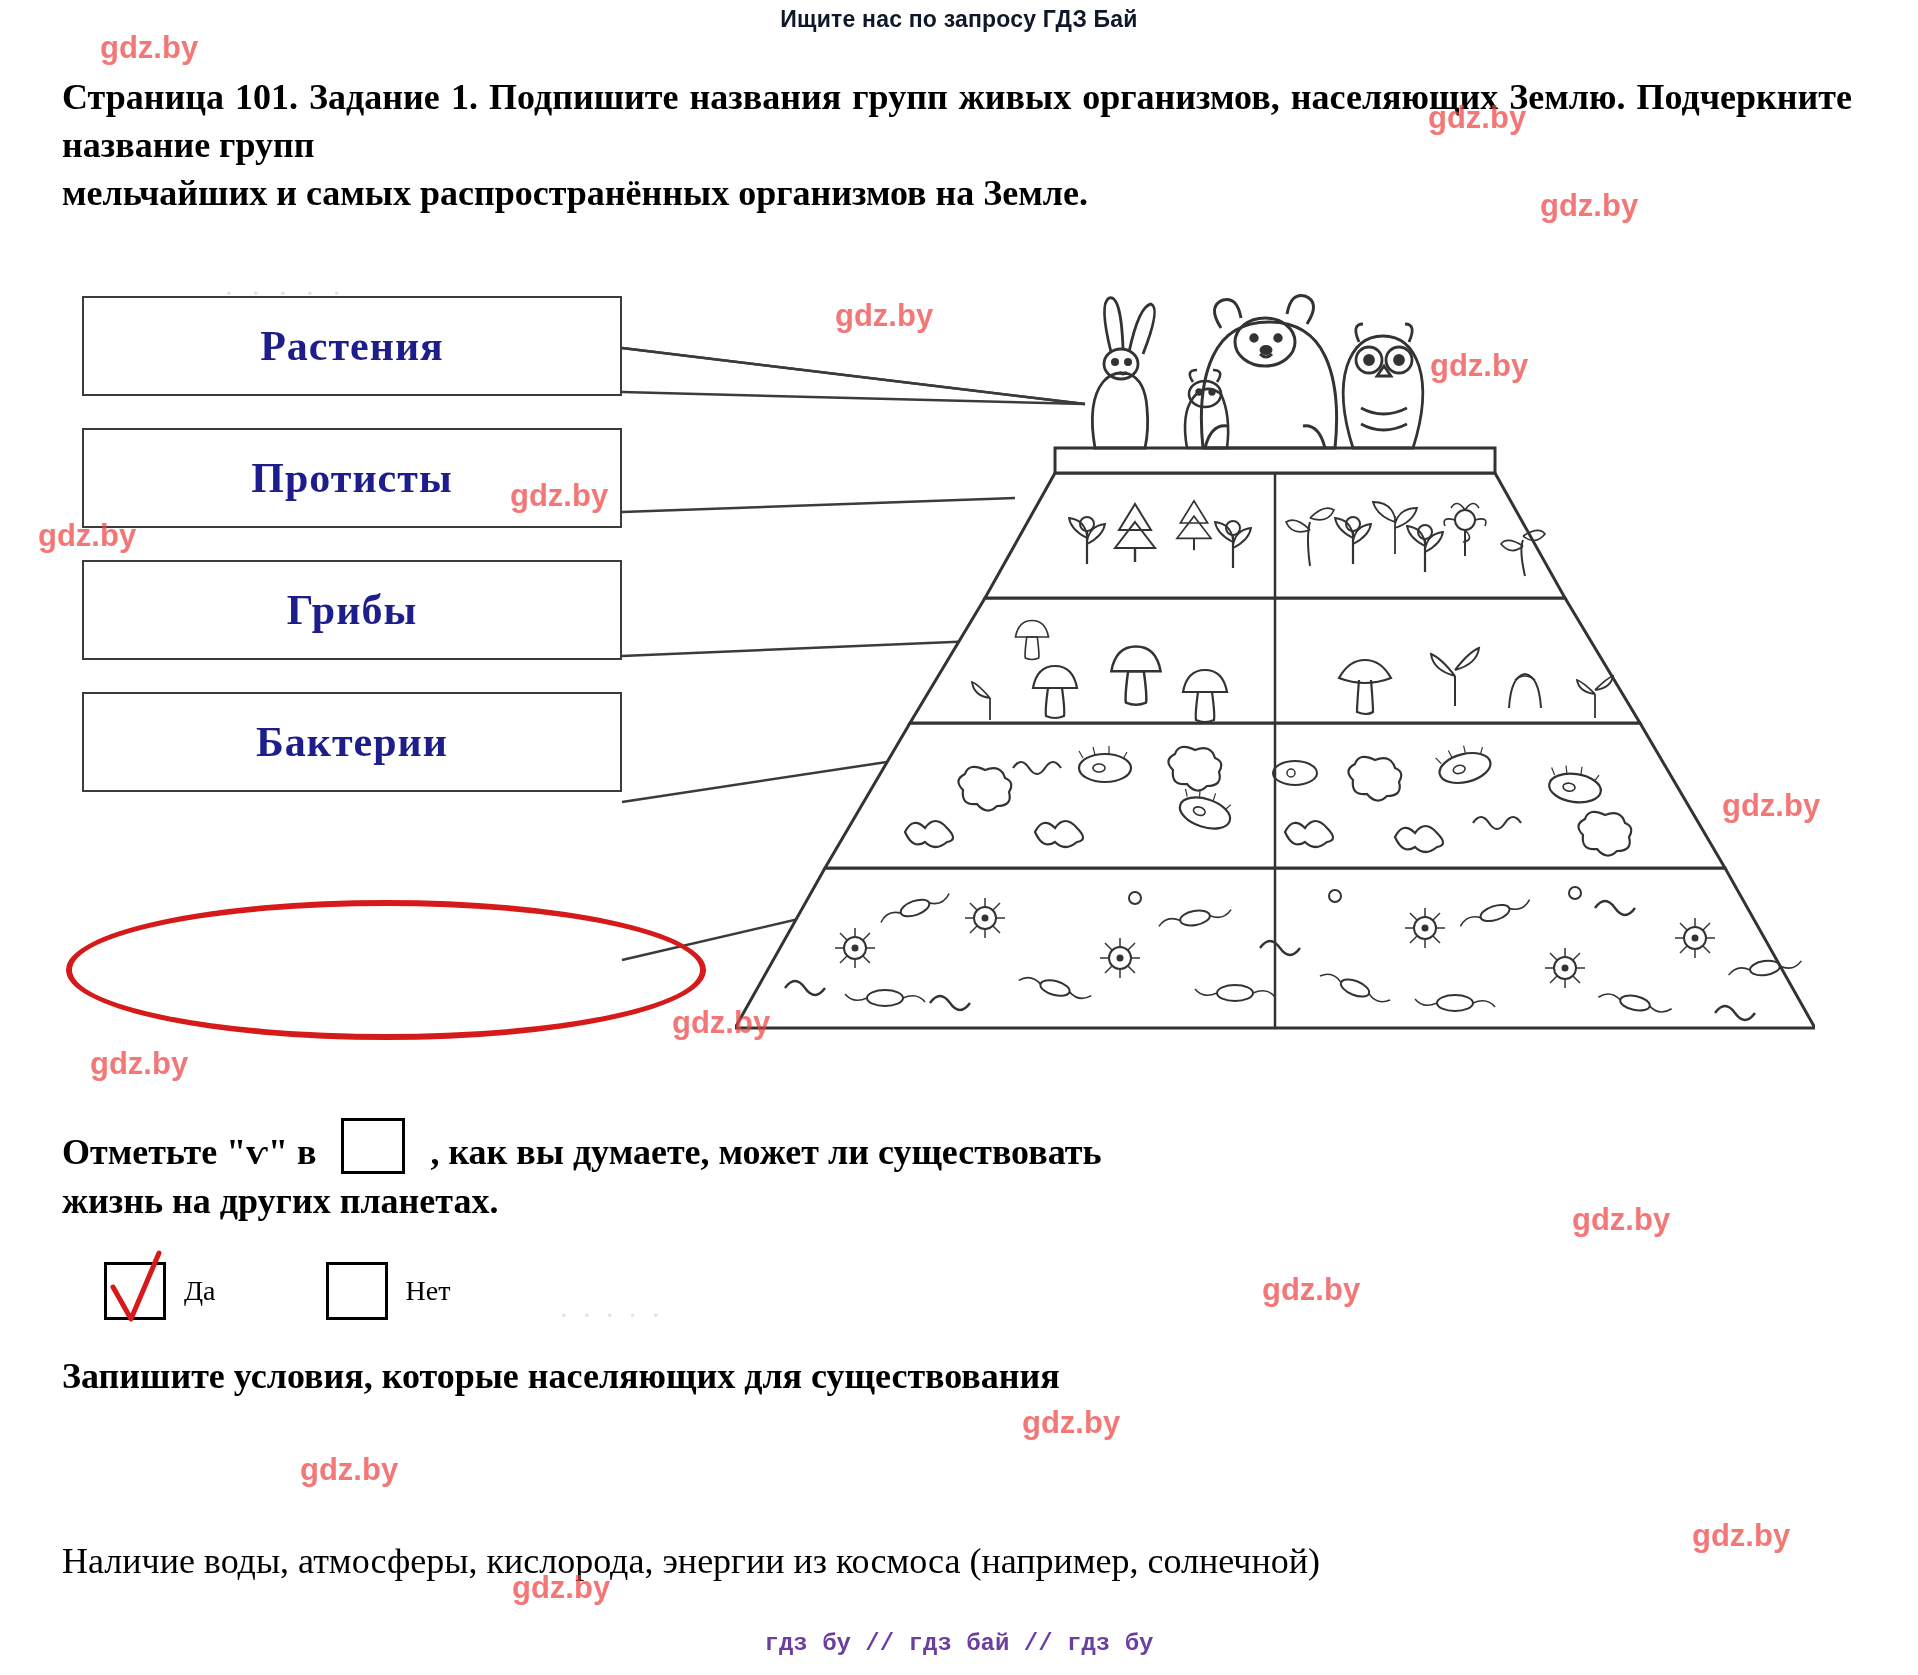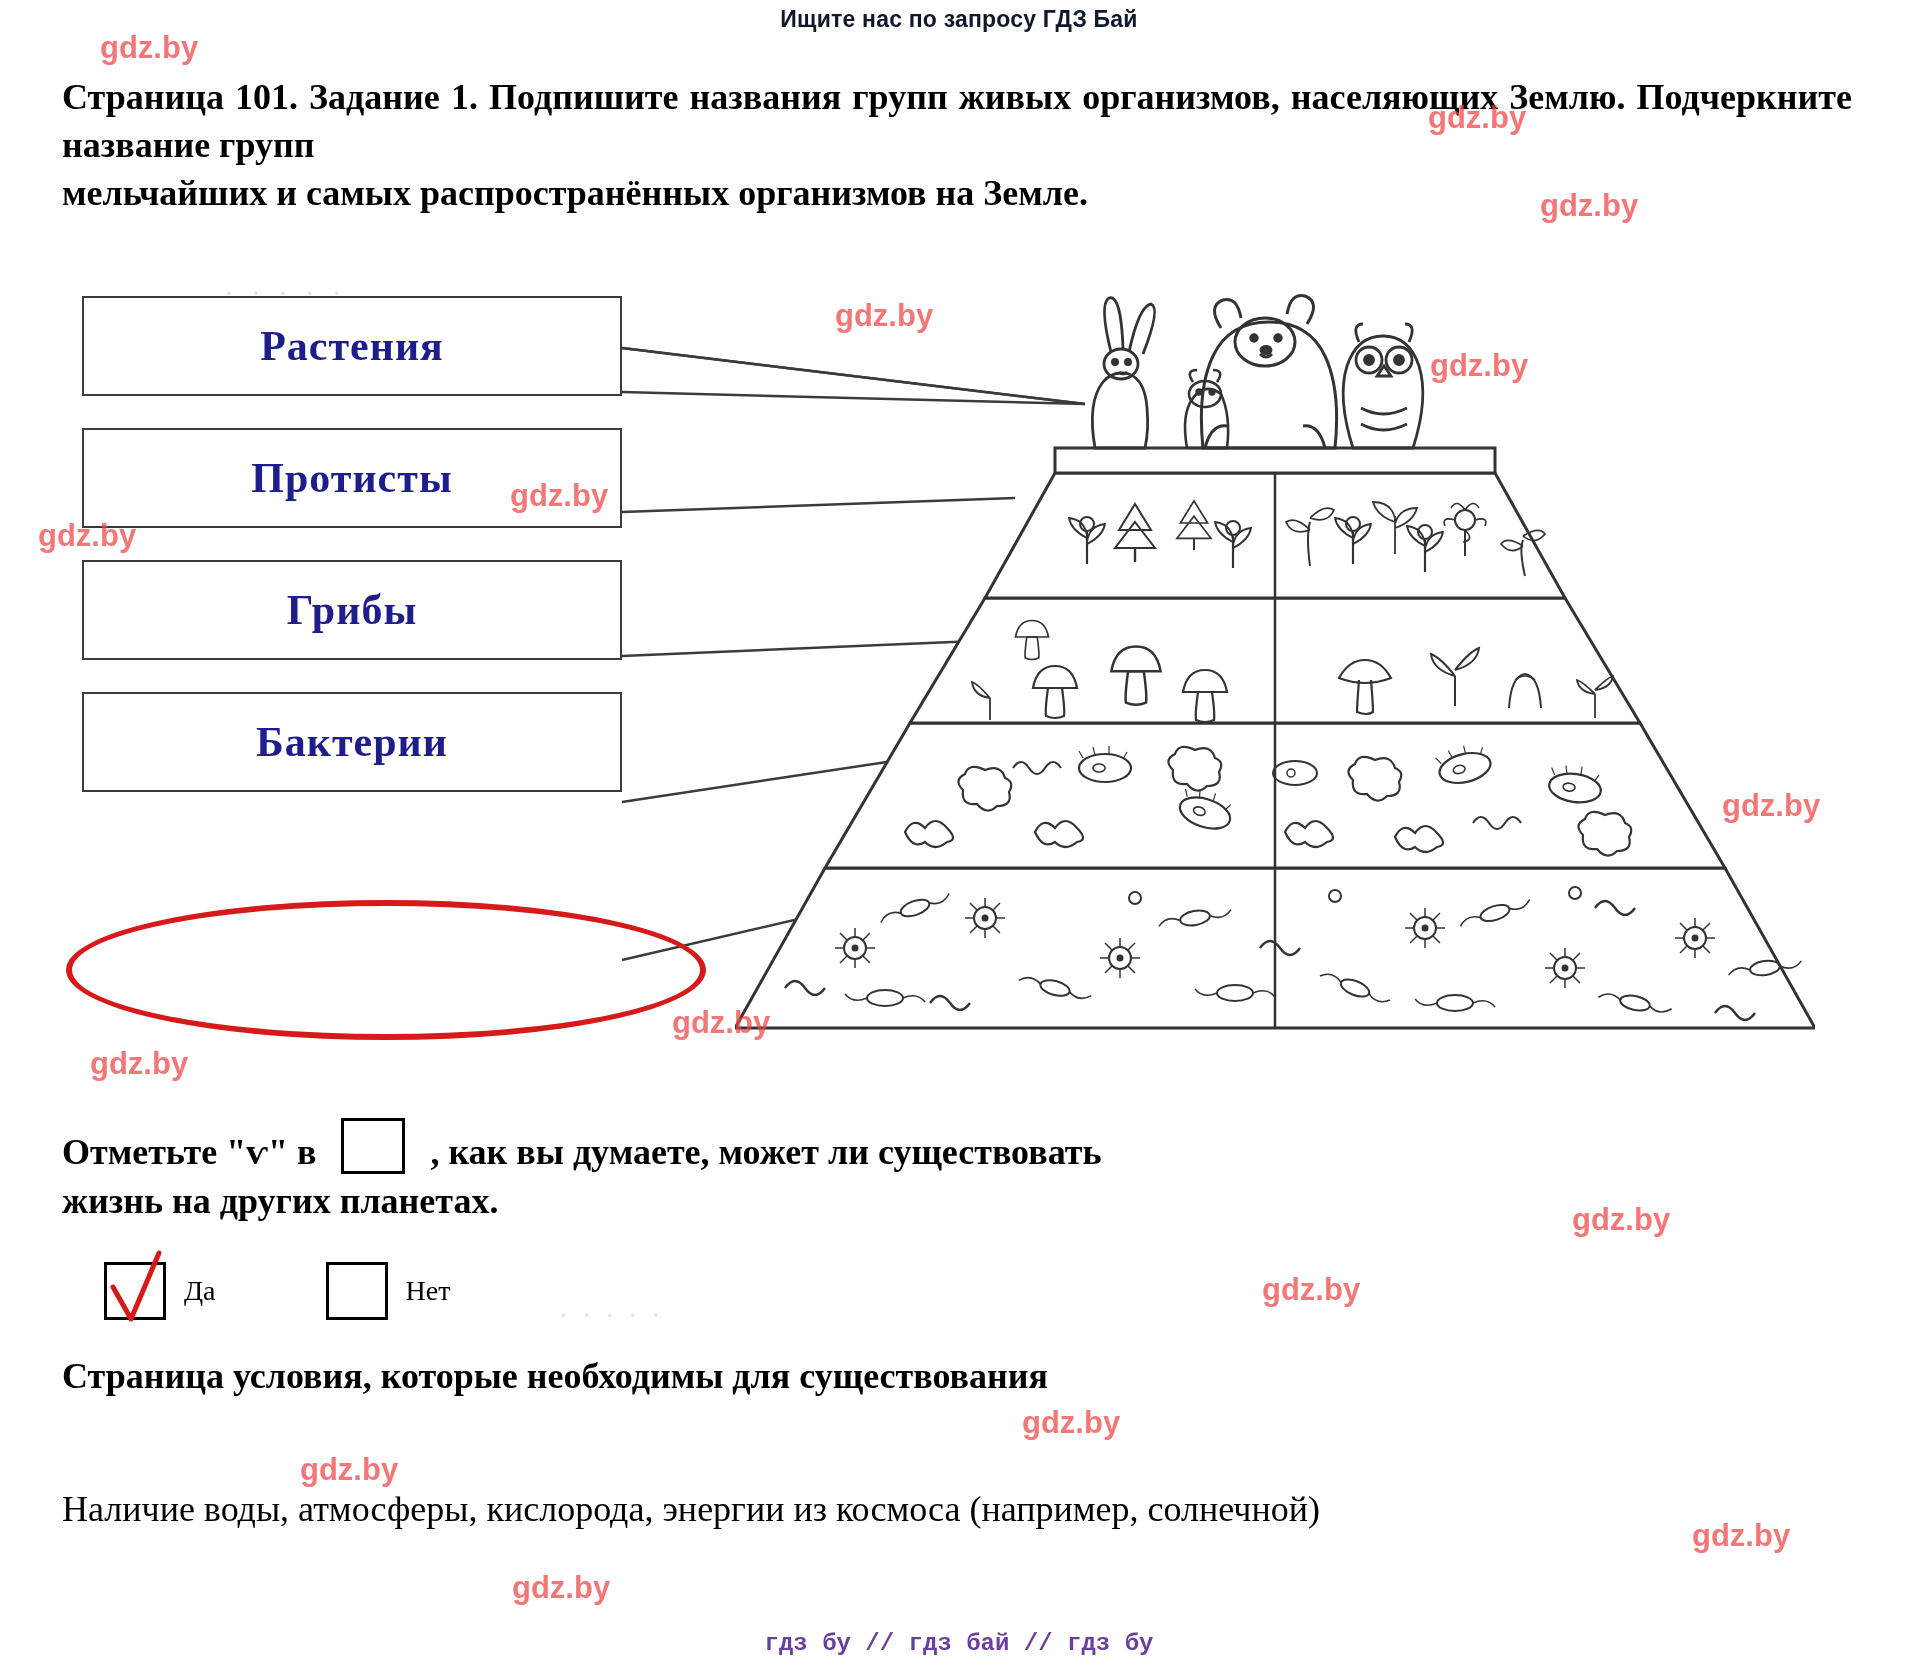--- a/index.html
+++ b/index.html
@@ -165,21 +165,21 @@
     font-weight: bold;
     line-height: 1.35;
     text-align: justify;
     text-justify: inter-word;
   }
   .q3 .lastline { display:block; text-align:left; }
 
   .answer-text {
     position: absolute;
     left: 62px;
-    top: 1484px;
+    top: 1536px;
     width: 1810px;
     font-size: 36px;
     line-height: 1.4;
     font-weight: normal;
   }
 
   
   .footer {
     position: absolute;
     left: 0;
@@ -489,21 +489,21 @@
     </span>
     <span>Да</span>
   </div>
   <div class="ans">
     <span class="chk"></span>
     <span>Нет</span>
   </div>
 </div>
 
 <div class="q3">
-  <span>Страница условия, которые необходимы для существования</span>
+  <span>Запишите условия, которые населяющих для существования</span>
 </div>
 
 <div class="answer-text">Наличие воды, атмосферы, кислорода, энергии из космоса (например, солнечной)</div>
 
 <div class="footer">
   <span>гдз бу</span>
   <span class="sep">//</span>
   <span>гдз бай</span>
   <span class="sep">//</span>
   <span>гдз бу</span>

